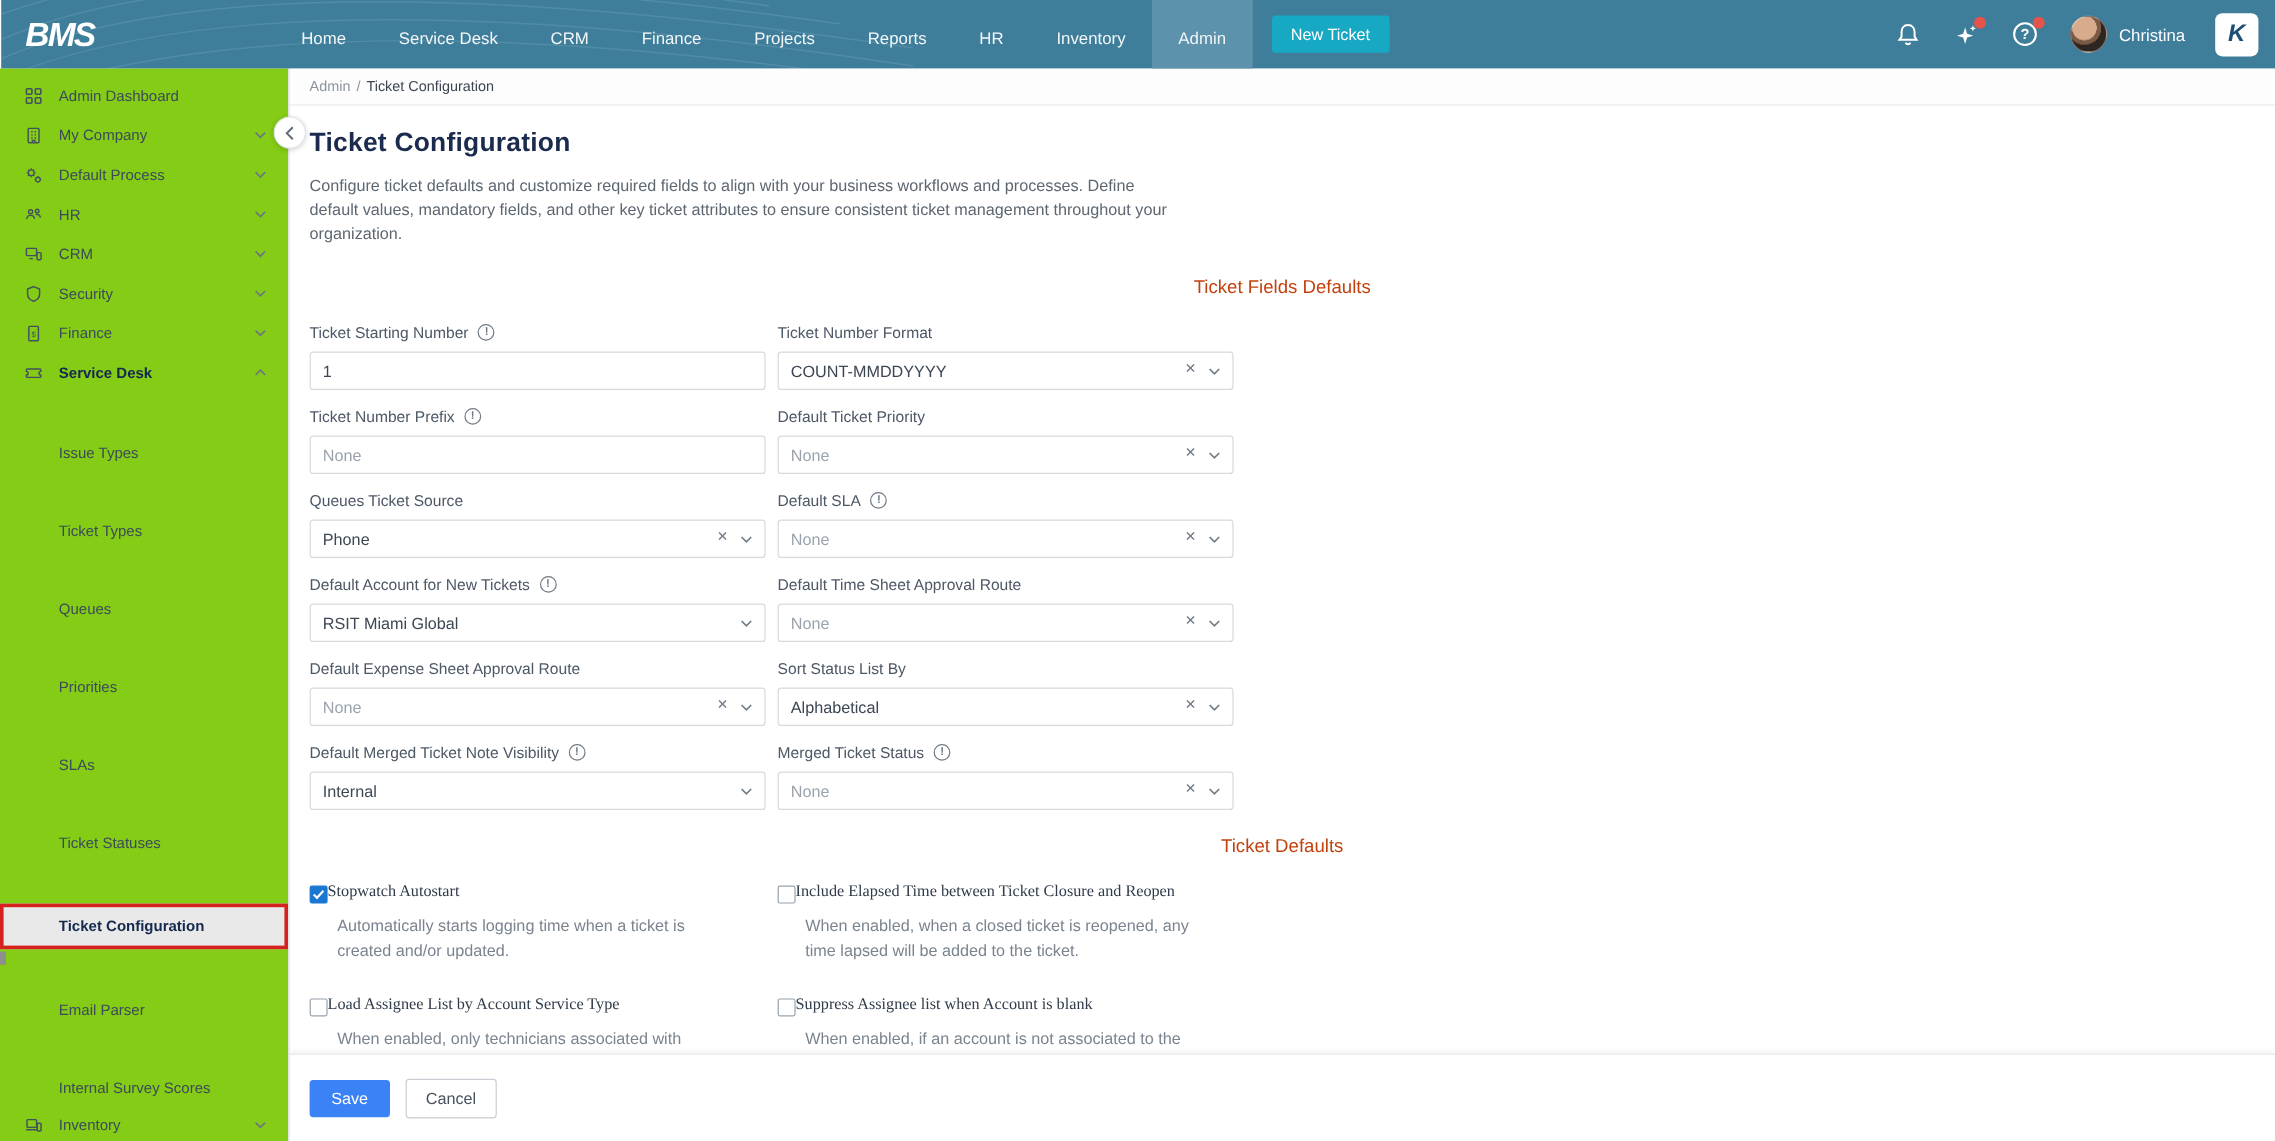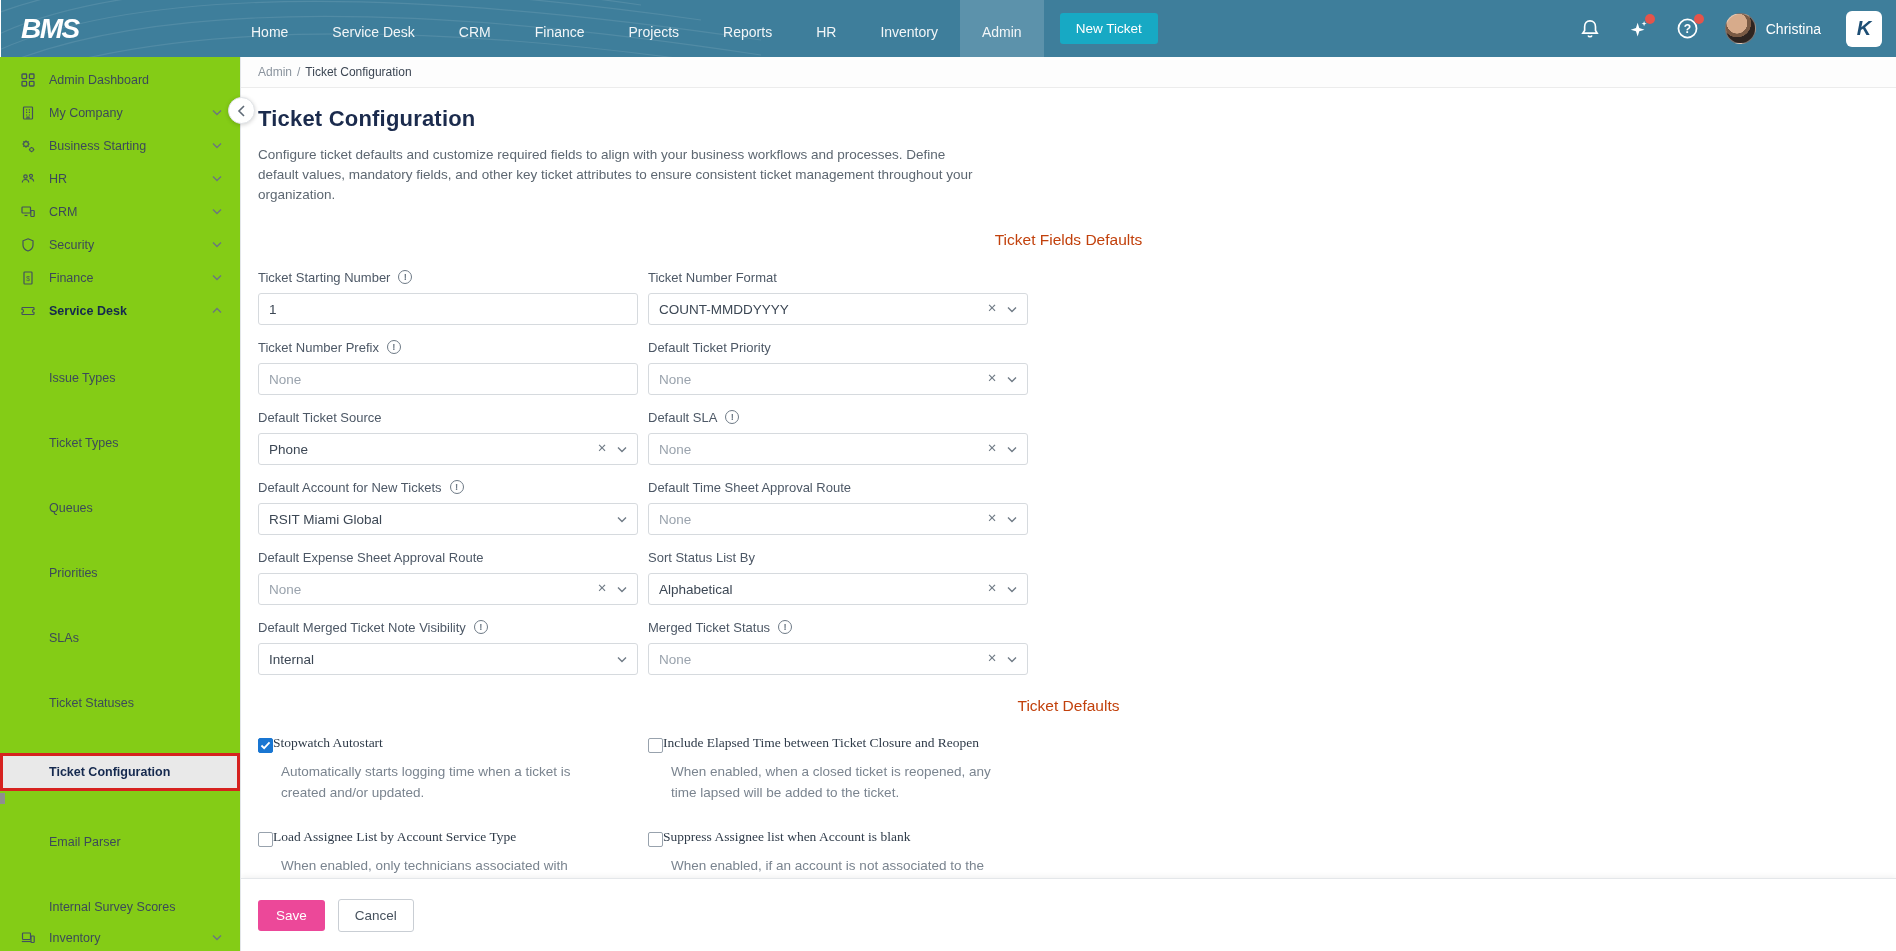--- a/index.html
+++ b/index.html
@@ -60,21 +60,21 @@
   .ci-chev { display:flex; cursor:pointer; }
 
   .check-grid { display:grid; grid-template-columns:380px 380px; column-gap:10px; row-gap:24px; }
   .check-row { display:flex; gap:0; align-items:flex-end; font-size:13.5px; color:#2f3b49; cursor:pointer;font-family:Liberation Serif, serif; }
   .checkbox { width:15px; height:15px; border:1px solid #98a2ad; border-radius:2px; flex:none; margin-top:2px; background:#fff; }
   .checkbox.checked { background:#1976d2; border-color:#1976d2; display:flex; align-items:center; justify-content:center; }
   .check-label { line-height:20px; max-width:332px; }
   .check-desc { margin:8px 0 0 23px; font-size:13.5px; color:#7a848f; line-height:21px; max-width:338px; }
 
   .footer { position:absolute; left:0; right:0; bottom:0; height:73px; background:#fff; border-top:1px solid #e4e7ea; box-shadow:0 -2px 5px rgba(0,0,0,.05); display:flex; align-items:center; gap:13px; padding-left:17px; }
-  .btn-save { background:#ec4899; color:#fff; border:none; border-radius:3px; font-size:13.5px; padding:8px 18px; cursor:pointer; font-family:inherit; }
+  .btn-save { background:#3b82f6; color:#fff; border:none; border-radius:3px; font-size:13.5px; padding:8px 18px; cursor:pointer; font-family:inherit; }
   .btn-cancel { background:#fff; color:#47525e; border:1px solid #c9ced4; border-radius:3px; font-size:13.5px; padding:8px 16px; cursor:pointer; font-family:inherit; }
 </style>
 </head>
 <body>
 
 <div class="app">
 
   <header class="navbar">
     <svg class="nav-waves" viewBox="0 0 760 57" preserveAspectRatio="none">
       <g fill="none" stroke="rgba(255,255,255,0.10)" stroke-width="1.2">
@@ -155,21 +155,21 @@
       </div>
       <div class="side-item">
         <span class="s-icon">
           <svg width="16" height="16" viewBox="0 0 16 16" fill="none" stroke="currentColor" stroke-width="1.1">
             <circle cx="6" cy="6" r="2.4"></circle>
             <path d="M6 2.3v1.1M6 8.6v1.1M2.3 6h1.1M8.6 6h1.1M3.4 3.4l.8.8M7.8 7.8l.8.8M8.6 3.4l-.8.8M4.2 7.8l-.8.8"></path>
             <circle cx="11.6" cy="11.6" r="1.9"></circle>
             <path d="M11.6 8.9v1M11.6 13.3v1M8.9 11.6h1M13.3 11.6h1"></path>
           </svg>
         </span>
-        <span>Business Starting</span>
+        <span>Default Process</span>
         <span class="chev">
           <svg width="10" height="7" viewBox="0 0 10 7" fill="none" stroke="currentColor" stroke-width="1.4">
             <path d="M1 1.5 L5 5.5 L9 1.5"></path>
           </svg>
         </span>
       </div>
       <div class="side-item">
         <span class="s-icon">
           <svg width="16" height="16" viewBox="0 0 16 16" fill="none" stroke="currentColor" stroke-width="1.2">
             <circle cx="5.5" cy="5.5" r="1.7"></circle>
@@ -403,21 +403,21 @@
                 <span class="ci-chev">
                   <svg width="10" height="7" viewBox="0 0 10 7" fill="none" stroke="currentColor" stroke-width="1.4">
                     <path d="M1 1.5 L5 5.5 L9 1.5"></path>
                   </svg>
                 </span>
               </span>
       </div>
     </div>
           <div class="field">
       <div class="field-label">
-              <span>Default Ticket Source</span>
+              <span>Queues Ticket Source</span>
             </div>
       <div class="control">
         <span class="val">Phone</span>
         <span class="cicons">
                 <span class="ci-clear">✕</span>
                 <span class="ci-chev">
                   <svg width="10" height="7" viewBox="0 0 10 7" fill="none" stroke="currentColor" stroke-width="1.4">
                     <path d="M1 1.5 L5 5.5 L9 1.5"></path>
                   </svg>
                 </span>

